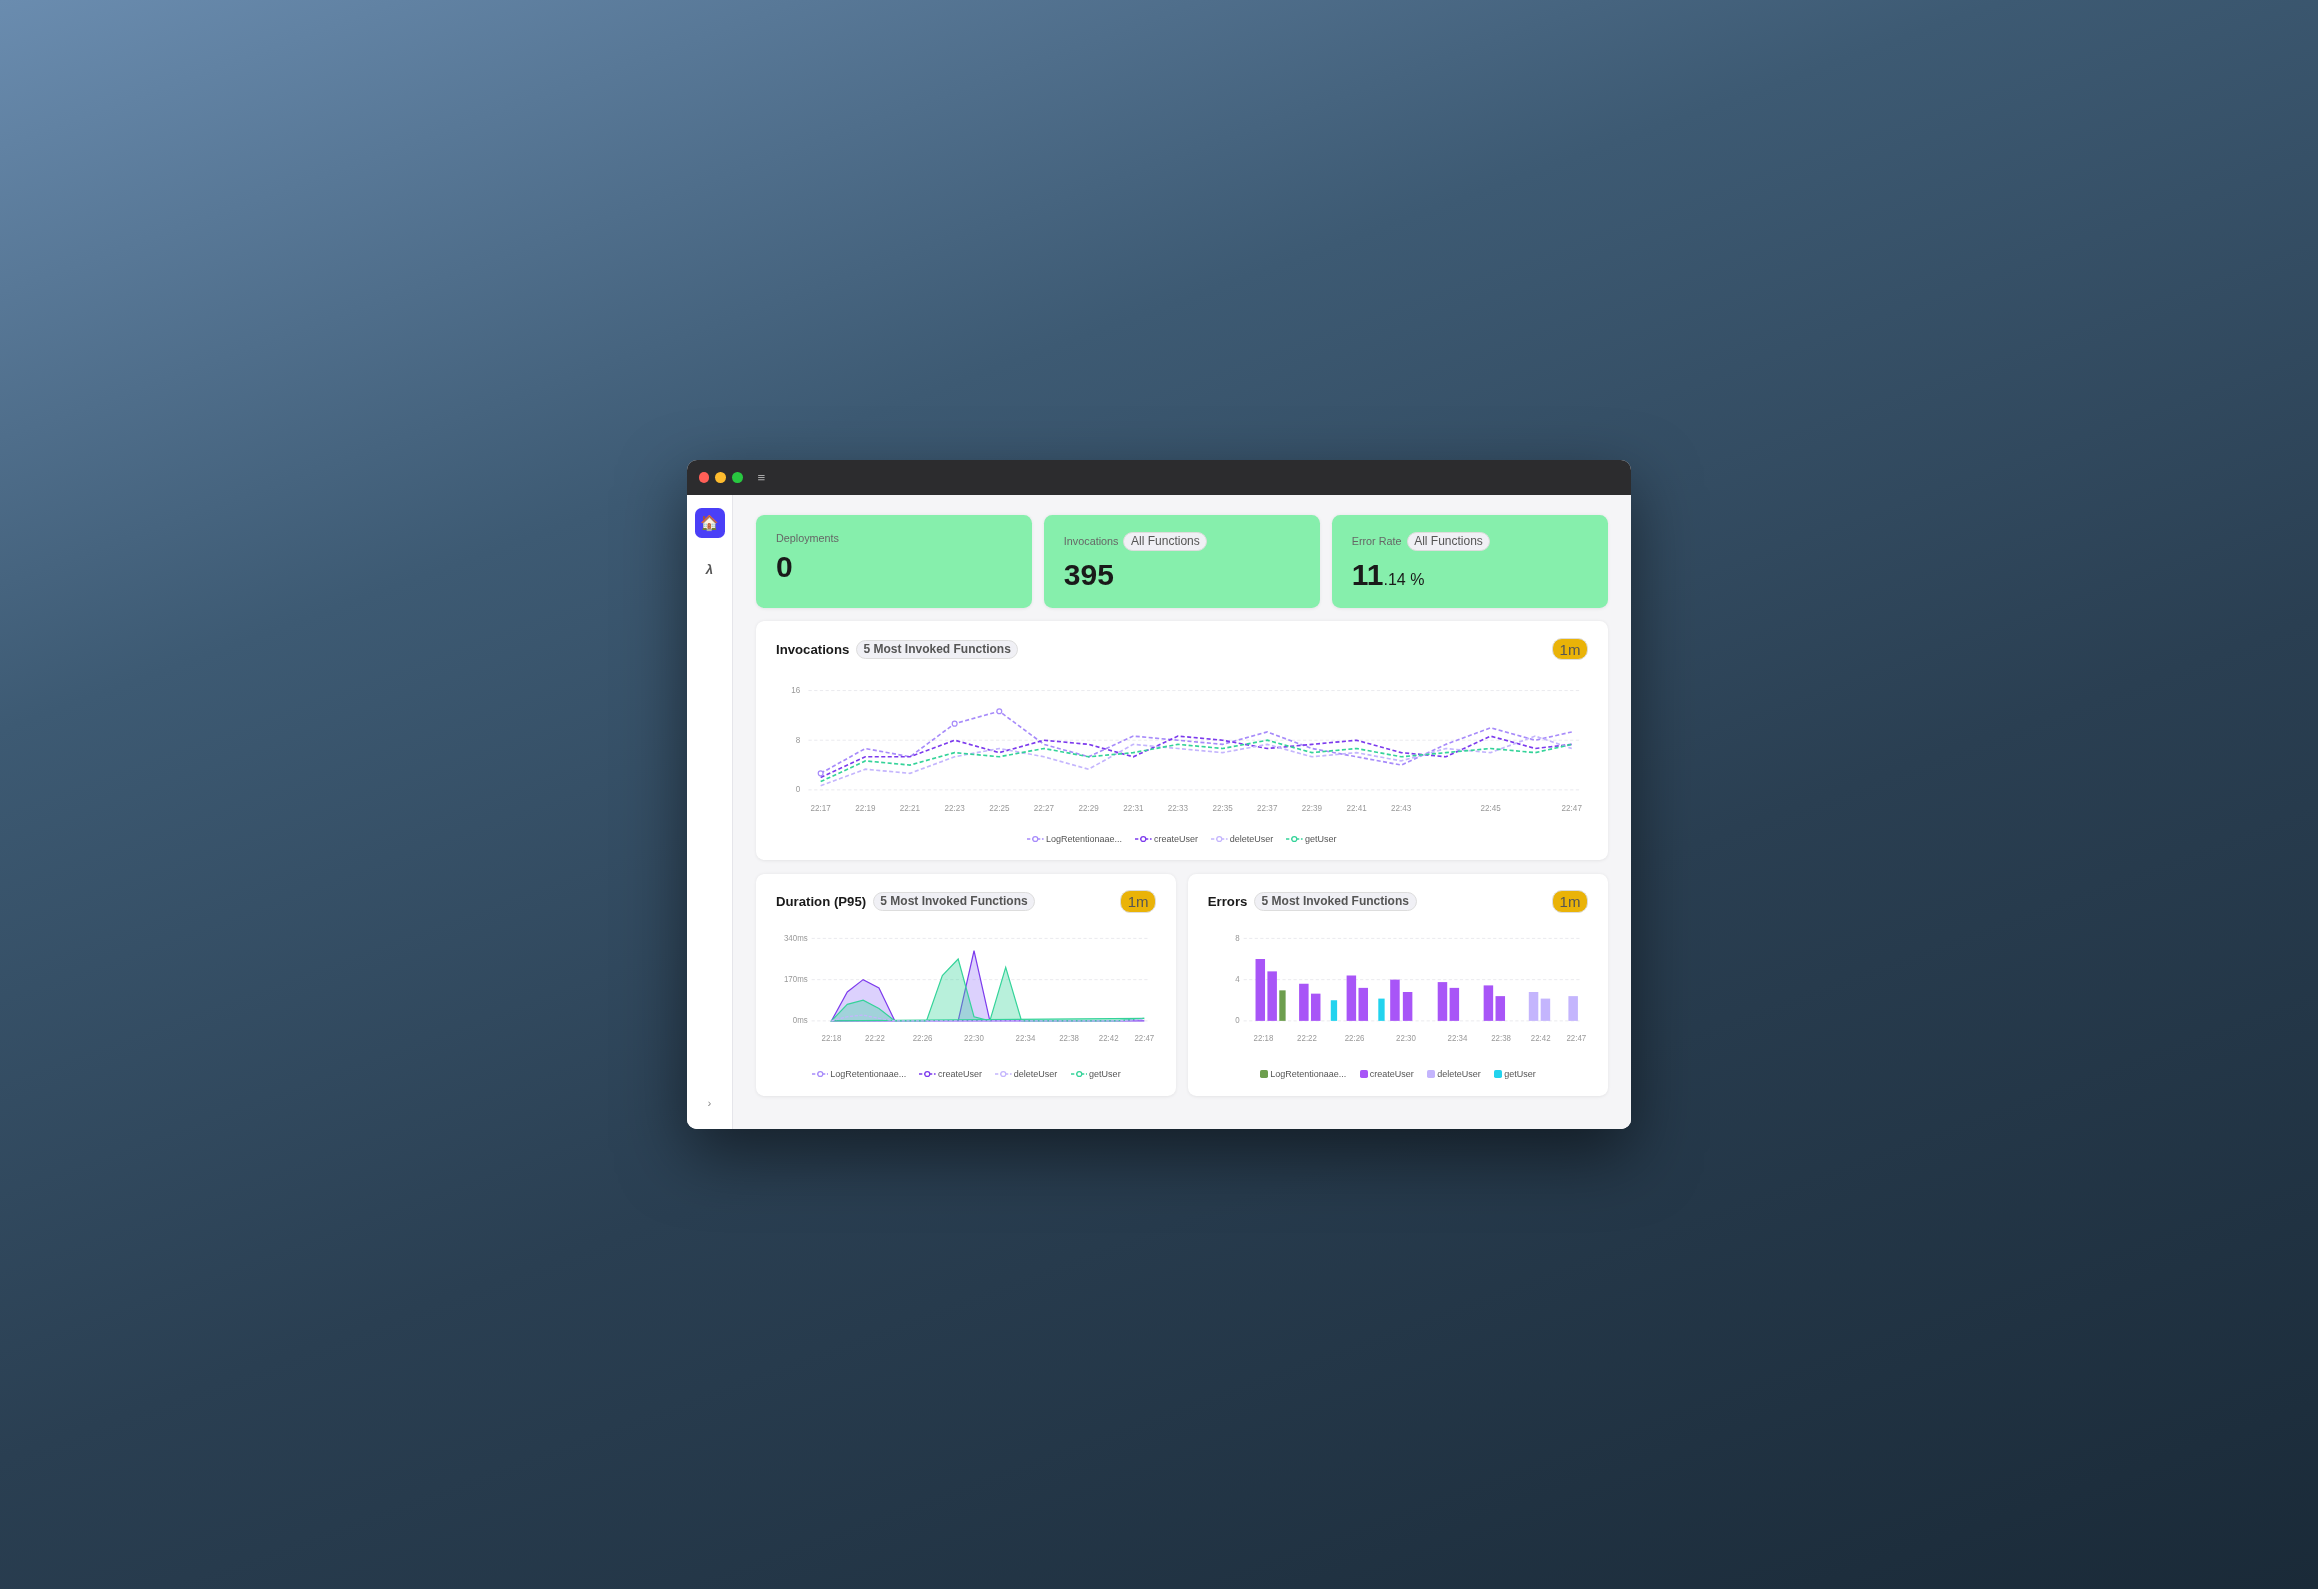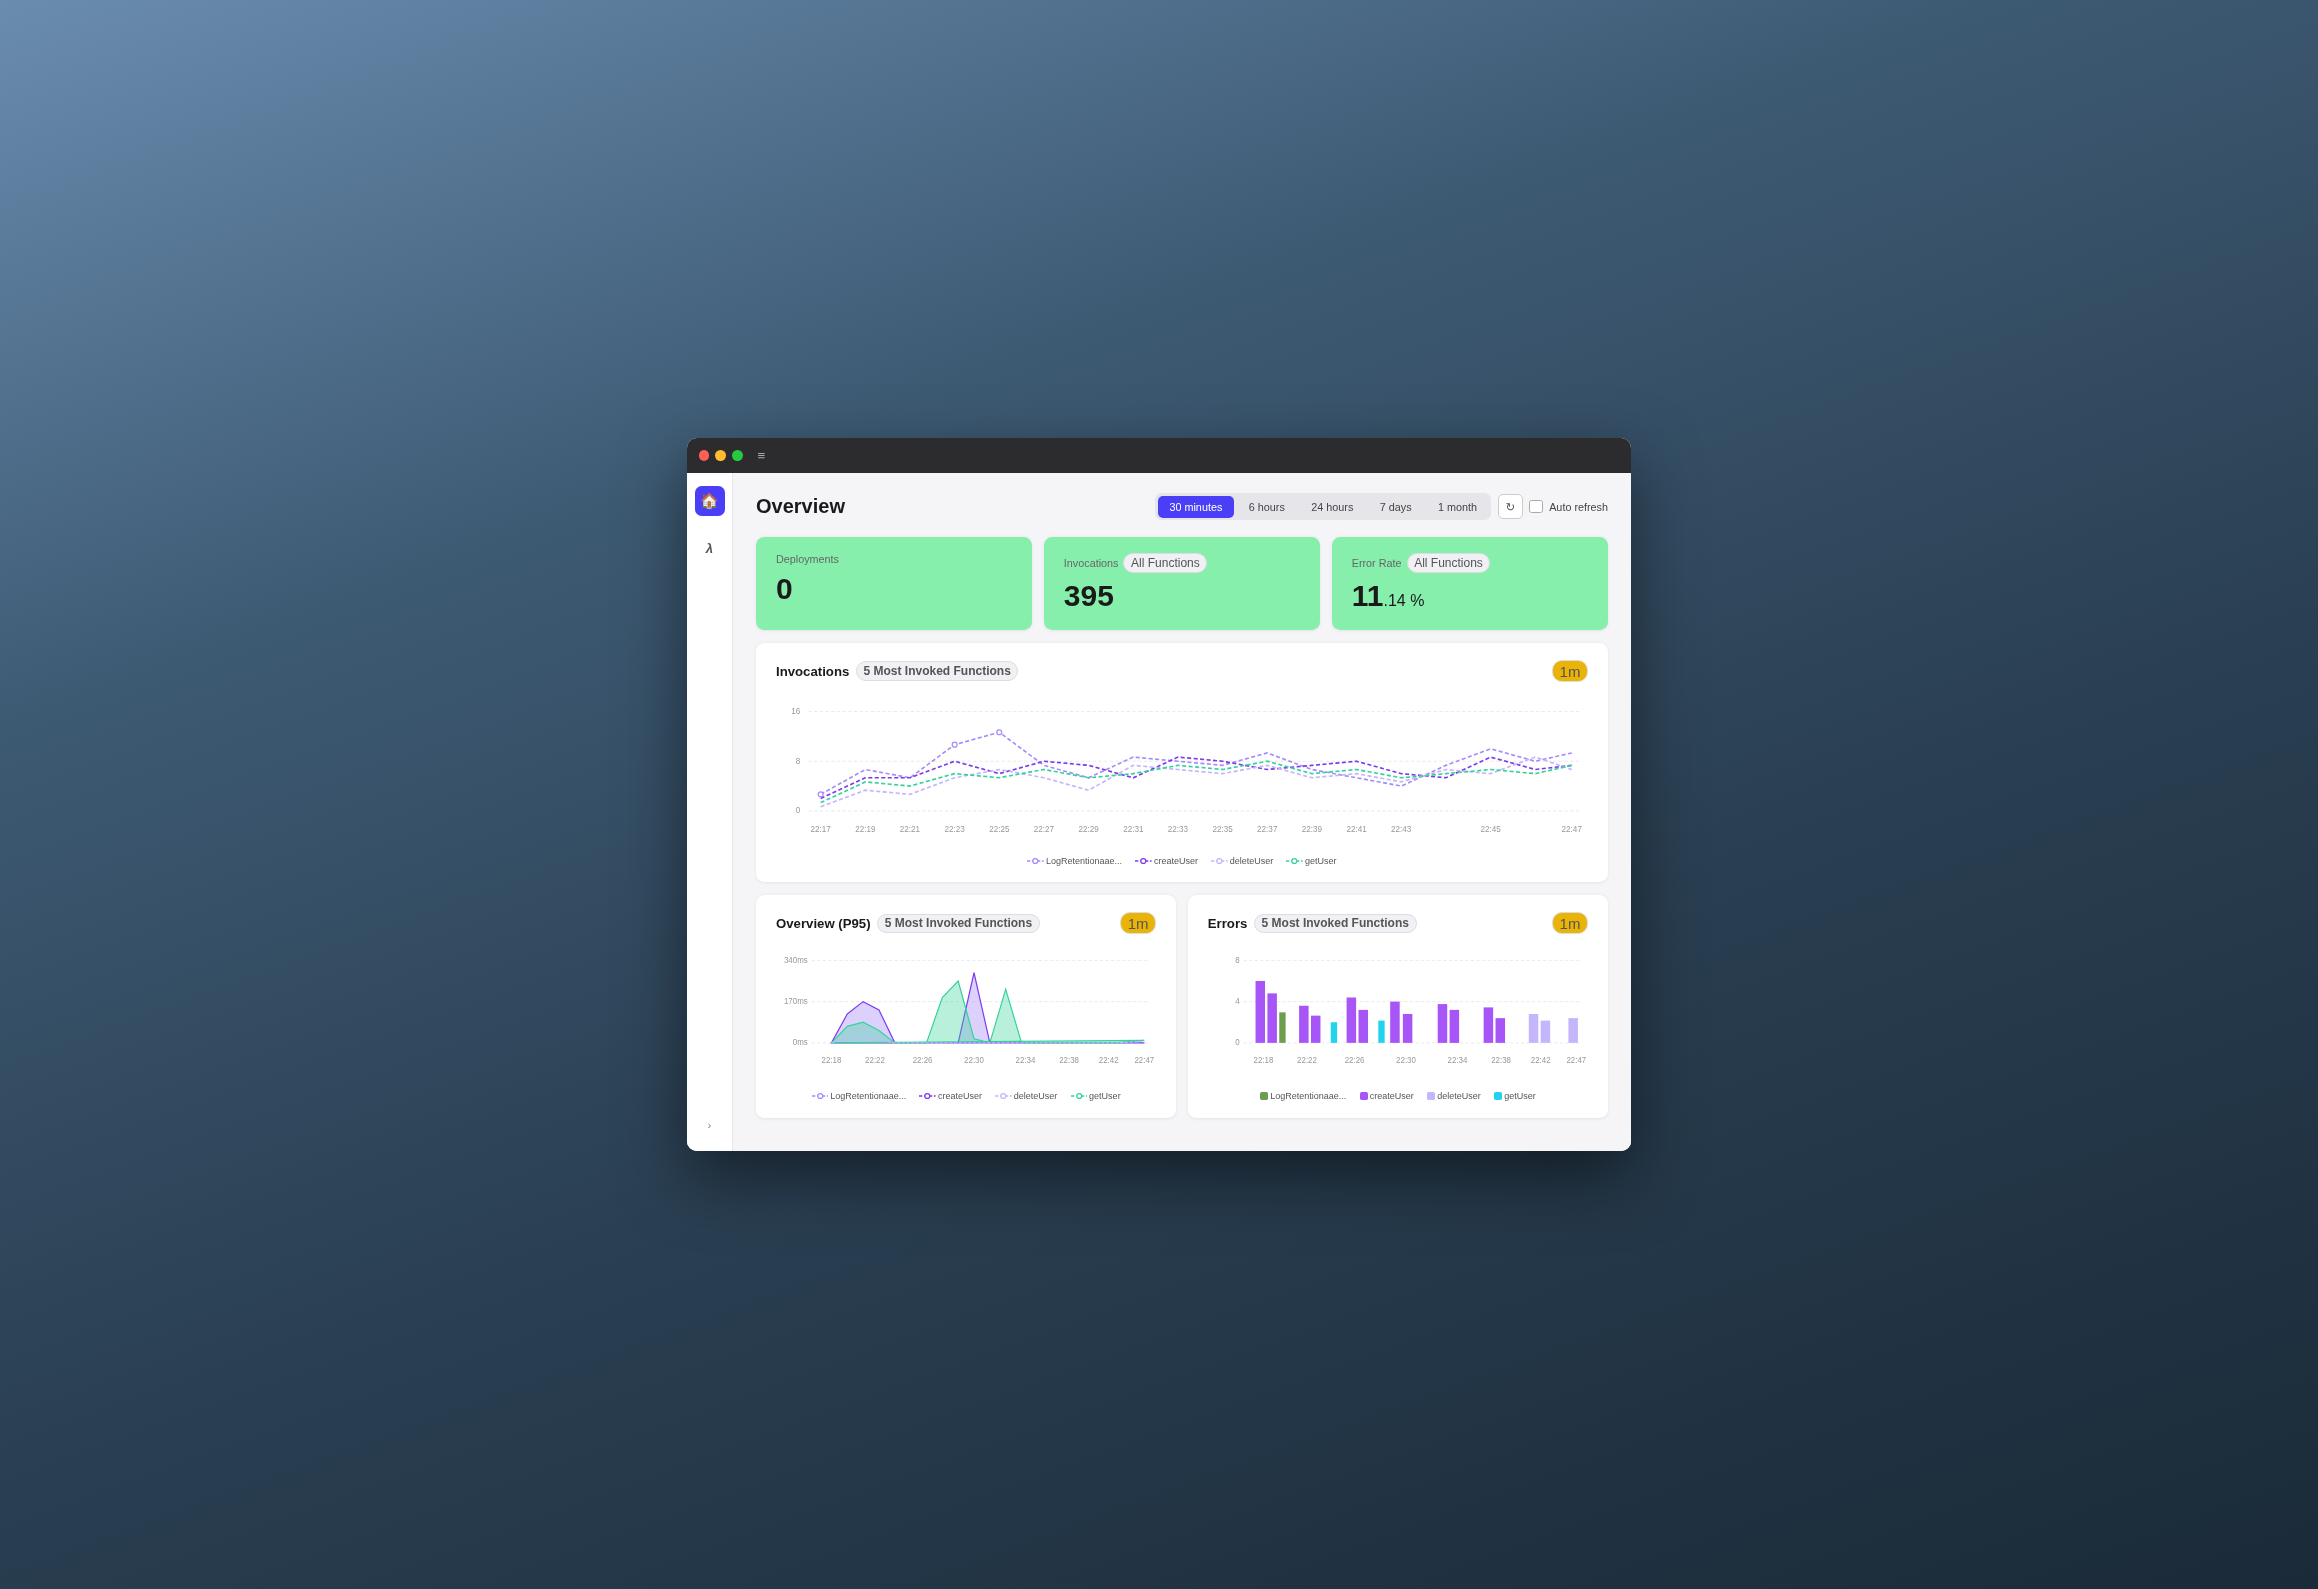--- a/index.html
+++ b/index.html
@@ -276,35 +276,20 @@
         <span>🏠</span>
       </div>
       <div class="sidebar-icon">
         <span style="font-style:italic; font-weight:600; font-size:13.2px; color:#555;">λ</span>
       </div>
       <div class="sidebar-chevron">›</div>
     </div>
 
     <div class="main-content">
 
-      <div class="header">
-        <div class="page-title">Overview</div>
-        <div style="display:flex; align-items:center; gap:6.6px;">
-          <div class="time-controls">
-            <button class="time-btn active">30 minutes</button>
-            <button class="time-btn">6 hours</button>
-            <button class="time-btn">24 hours</button>
-            <button class="time-btn">7 days</button>
-            <button class="time-btn">1 month</button>
-          </div>
-          <div class="refresh-icon">↻</div>
-          <div class="checkbox"></div>
-          <span class="auto-refresh-label">Auto refresh</span>
-        </div>
-      </div>
 
       <div class="stat-cards">
         <div class="stat-card">
           <div class="stat-card-label">Deployments</div>
           <div class="stat-value">0</div>
         </div>
         <div class="stat-card">
           <div class="stat-card-label">
             Invocations
             <span class="badge">All Functions</span>
@@ -401,21 +386,21 @@
             <span>getUser</span>
           </div>
         </div>
       </div>
 
       <div class="chart-grid">
 
         <div class="chart-card">
           <div class="chart-card-header">
             <div class="chart-card-title">
-              <span>Overview (P95)</span>
+              <span>Duration (P95)</span>
               <span class="badge">5 Most Invoked Functions</span>
             </div>
             <span class="interval-badge">1m</span>
           </div>
           <div class="chart-area">
             <svg width="100%" height="132" viewBox="0 0 480 160" preserveAspectRatio="none">
 
               <line x1="45" y1="15" x2="470" y2="15" class="grid-line"></line>
               <line x1="45" y1="65" x2="470" y2="65" class="grid-line"></line>
               <line x1="45" y1="115" x2="470" y2="115" class="grid-line"></line>

